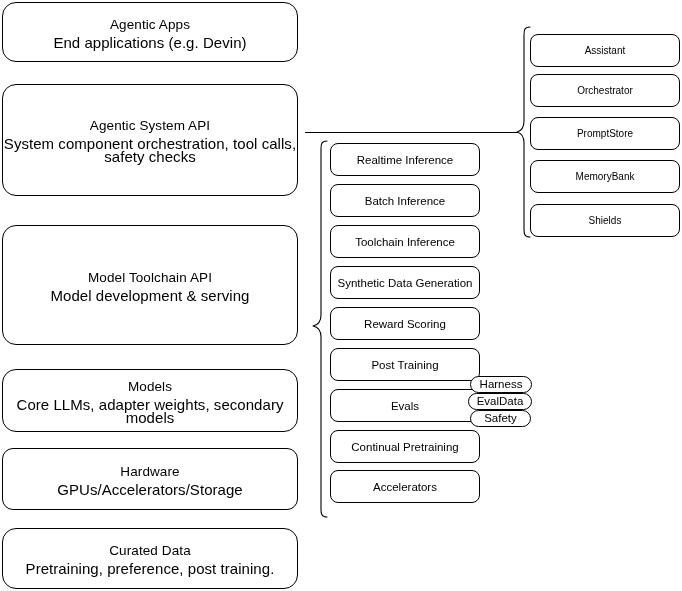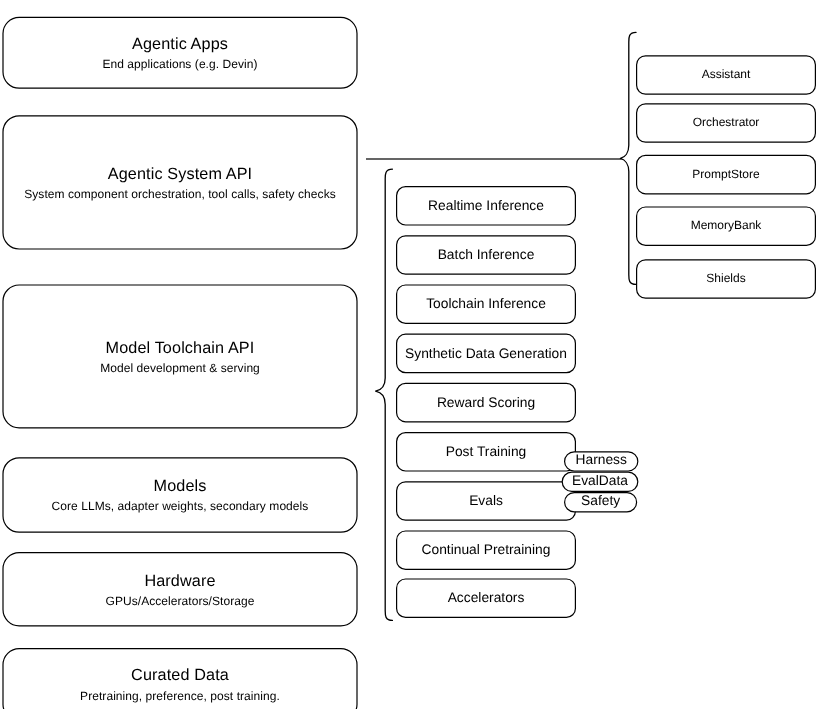--- a/index.html
+++ b/index.html
@@ -24,36 +24,35 @@
   .node {
     position: absolute;
     box-sizing: border-box;
     background: #ffffff;
     border: 1px solid #000000;
     display: flex;
     flex-direction: column;
     align-items: center;
     justify-content: center;
     text-align: center;
-    margin-top: 12px;
   }
 
   
   .layer {
     border-radius: 14px;
     left: 2px;
     width: 296px;
   }
   .layer .title {
     font-size: 13.5px;
     line-height: 17px;
     letter-spacing: 0.1px;
   }
   .layer .subtitle {
-    font-size: 10px;
+    font-size: 15px;
     line-height: 13px;
     margin-top: 3px;
     letter-spacing: 0.05px;
   }
 
   
   .cap {
     left: 330px;
     width: 150px;
     height: 33px;
@@ -123,21 +122,21 @@
   <div class="node layer" style="top:225px; height:120px;">
     <div class="title">Model Toolchain API</div>
     <div class="subtitle">Model development &amp; serving</div>
   </div>
 
   <div class="node layer" style="top:369px; height:63px;">
     <div class="title">Models</div>
     <div class="subtitle">Core LLMs, adapter weights, secondary models</div>
   </div>
 
-  <div class="node layer" style="top:448px; height:62px;">
+  <div class="node layer" style="top:448px; height:62px;border-radius:11px;">
     <div class="title">Hardware</div>
     <div class="subtitle">GPUs/Accelerators/Storage</div>
   </div>
 
   <div class="node layer" style="top:528px; height:61px;">
     <div class="title">Curated Data</div>
     <div class="subtitle">Pretraining, preference, post training.</div>
   </div>
 
   <div class="connector-line" style="left:305px; top:132px; width:213px;"></div>

